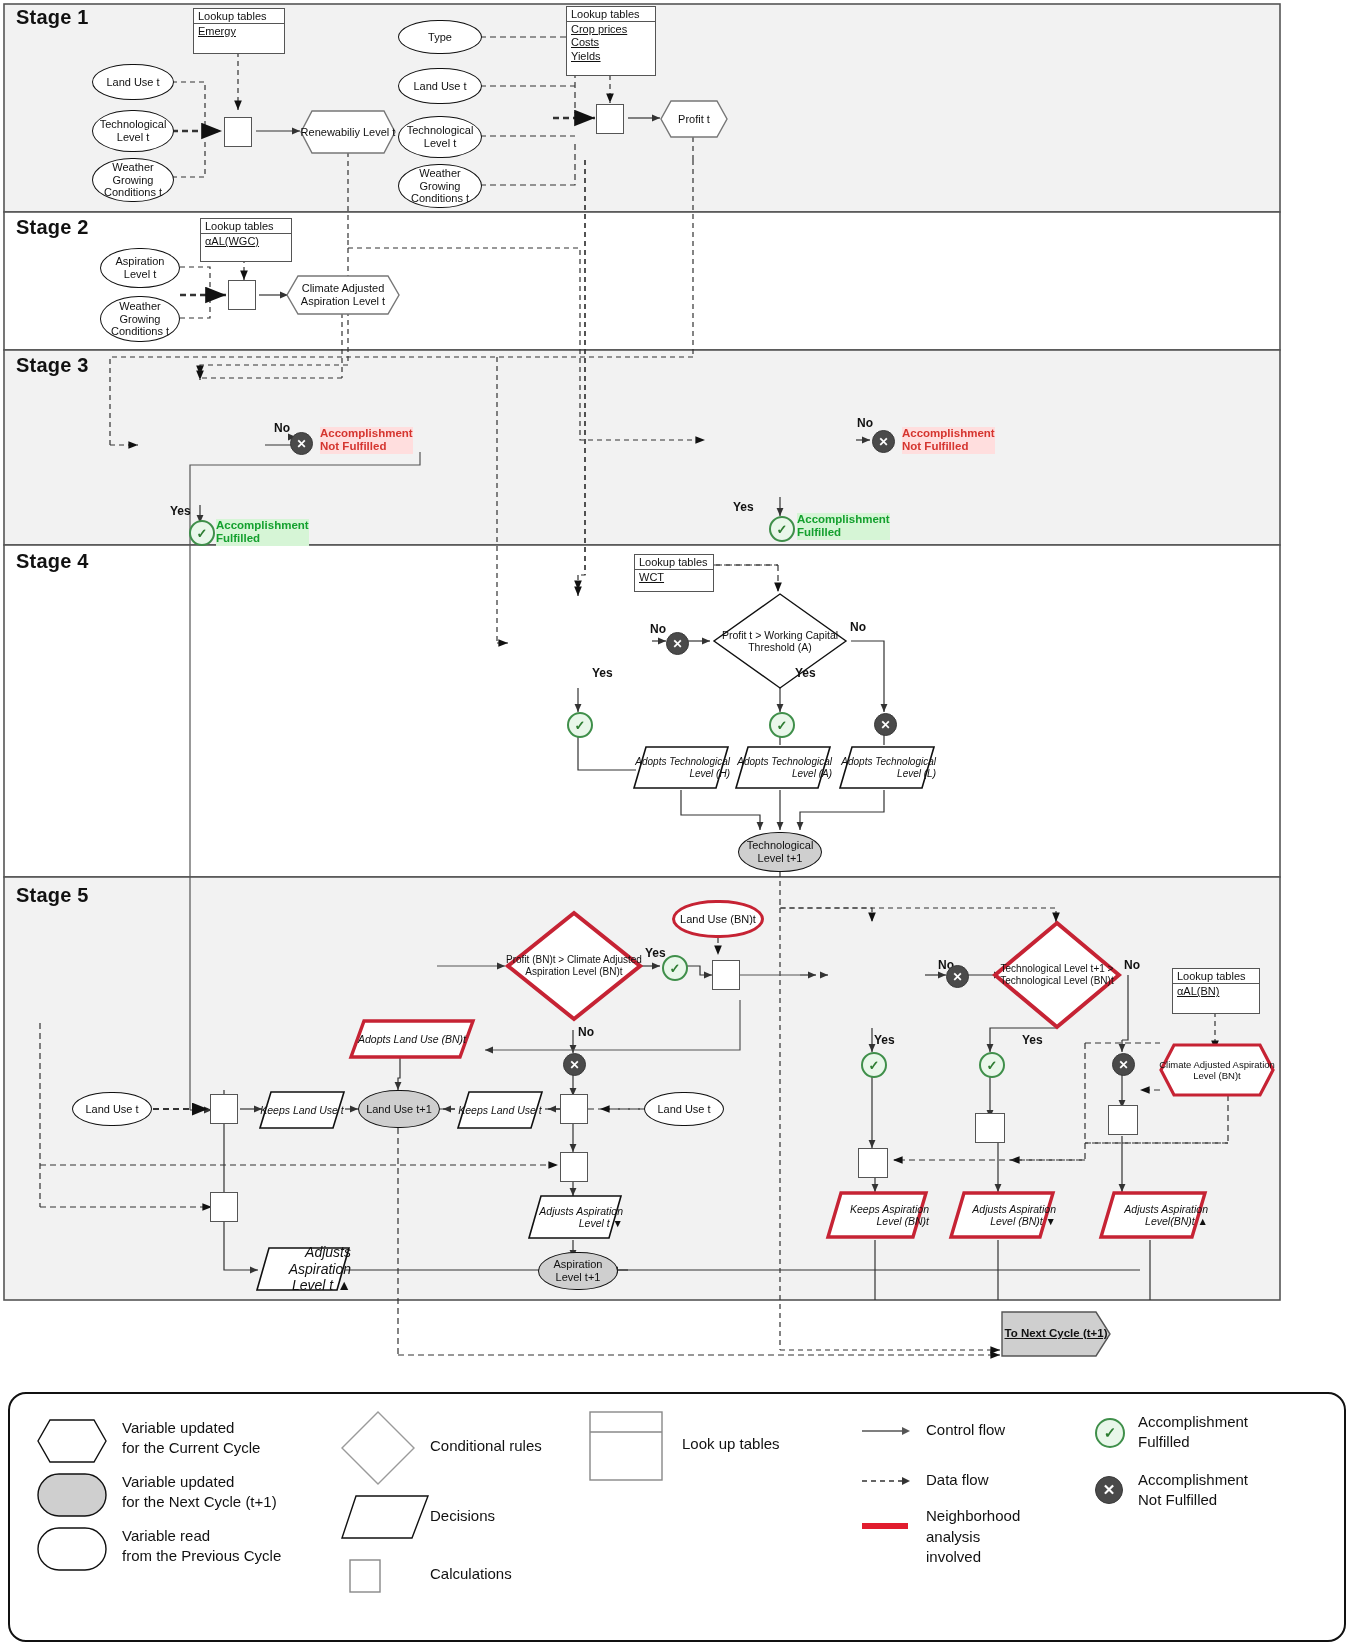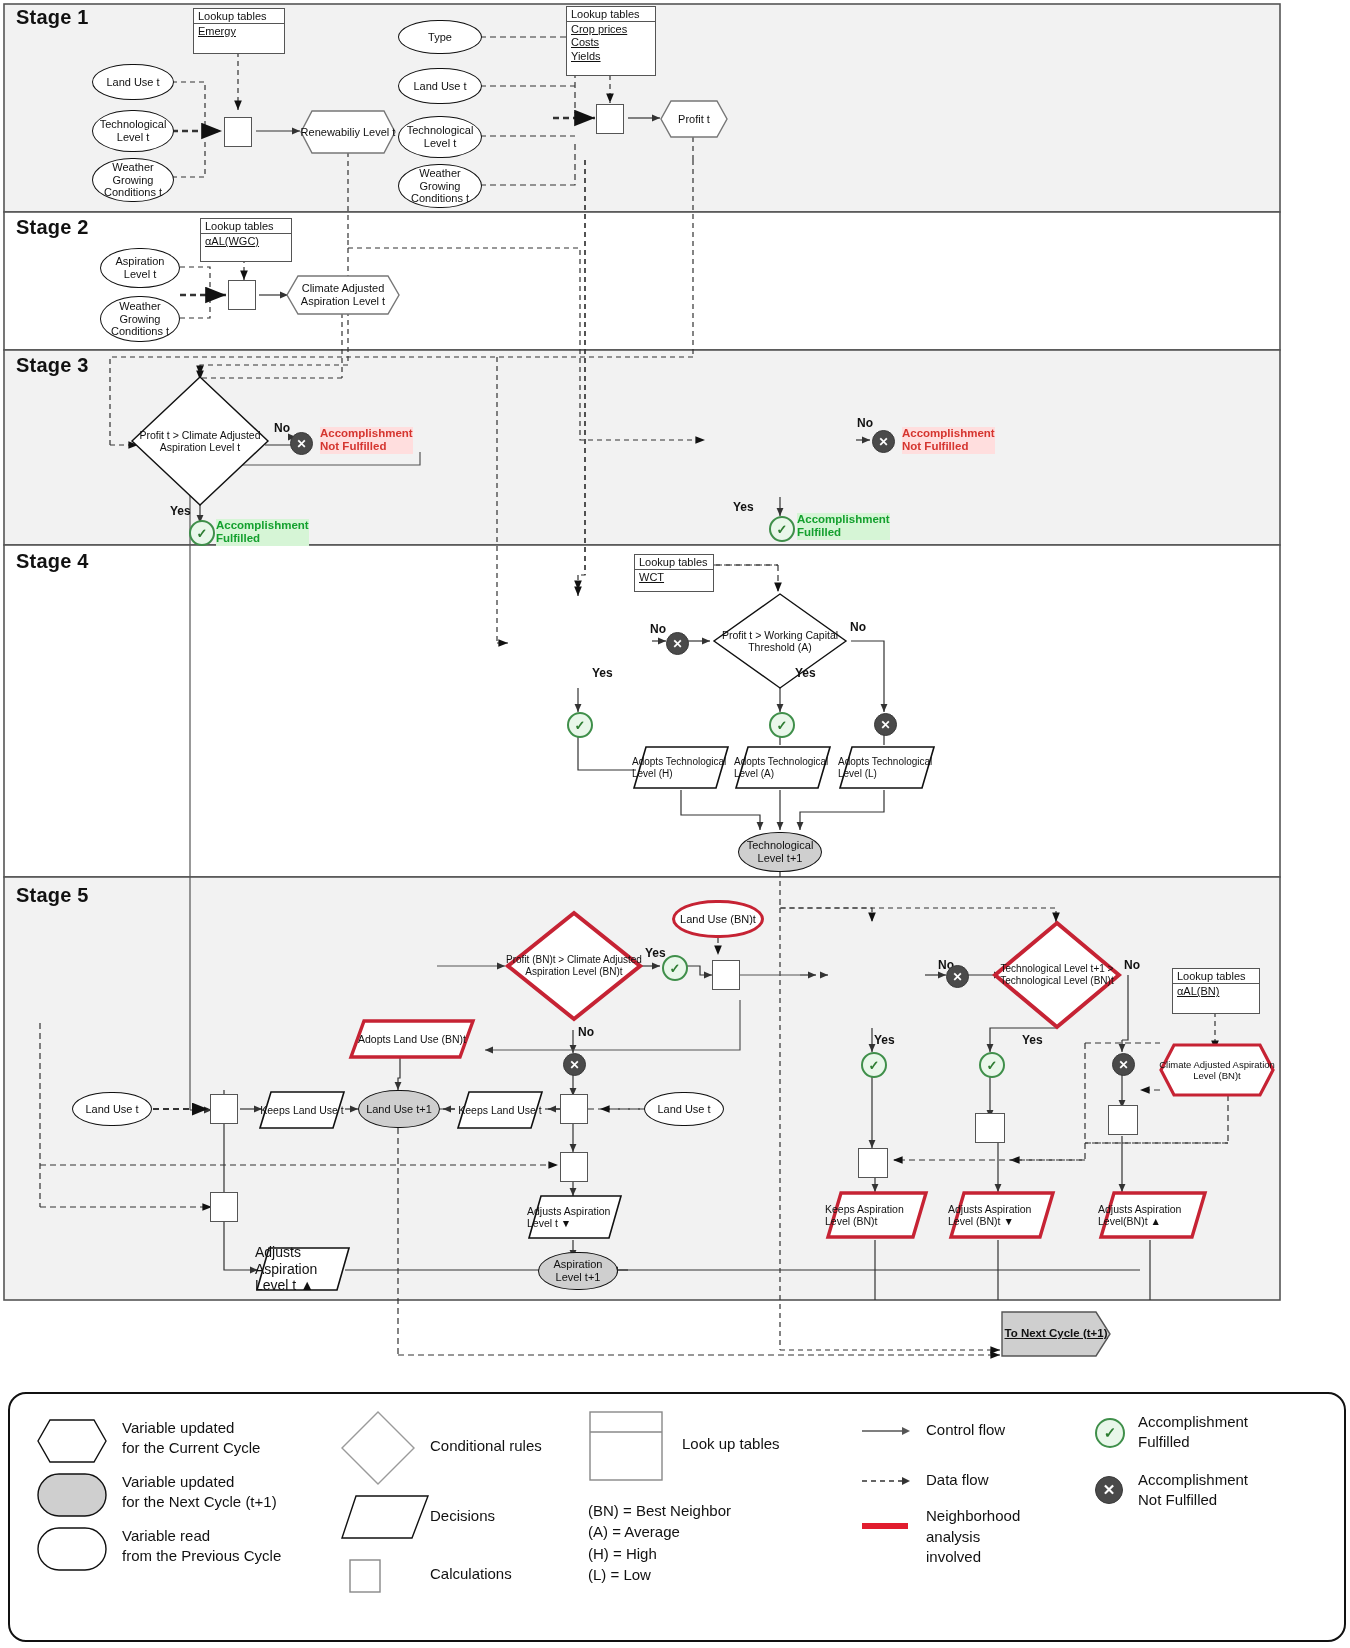--- a/index.html
+++ b/index.html
@@ -15,21 +15,21 @@
   .calc{border:1.3px solid #555;background:#fff;}
   .lut{border:1.2px solid #555;background:#fff;font-size:11px;color:#111;display:block;padding:0;}
   .lut .lut-h{border-bottom:1.2px solid #555;padding:1px 4px;}
   .lut .lut-b{padding:1px 4px;}
   .lut .lut-b div{line-height:1.22;text-decoration:underline;}
   .dia{position:absolute;}
   .dia .lbl{position:absolute;inset:0;display:flex;align-items:center;justify-content:center;
             text-align:center;font-size:11px;line-height:1.18;color:#111;}
   .par{position:absolute;}
   .par .lbl{position:absolute;inset:0;display:flex;align-items:center;justify-content:center;
-            text-align:left;font-size:11px;line-height:1.18;color:#111;}
+            text-align:right;font-size:11px;line-height:1.18;color:#111;font-style:italic;}
   .yn{position:absolute;font-size:12px;font-weight:bold;color:#111;}
   .mark{position:absolute;border-radius:50%;display:flex;align-items:center;justify-content:center;
         font-size:13px;font-weight:bold;}
   .mark.ok{width:22px;height:22px;border:2px solid #3f8f4a;background:#e9f7ea;color:#2e7d32;}
   .mark.no{width:21px;height:21px;background:#4a4a4a;color:#fff;border:1px solid #3a3a3a;font-size:12px;}
   .acc{position:absolute;font-size:11.5px;font-weight:bold;line-height:1.16;}
   .acc.red{color:#d5352f;background:#ffdede;}
   .acc.green{color:#14a02e;background:#d6f5d6;}
   .hexlbl{position:absolute;inset:0;display:flex;align-items:center;justify-content:center;text-align:center;
           font-size:11px;line-height:1.18;color:#111;}
@@ -257,28 +257,20 @@
 <div class="node ell" style="left:100px;top:248px;width:80px;height:40px">Aspiration Level t</div>
 <div class="node ell" style="left:100px;top:296px;width:80px;height:46px">Weather Growing Conditions t</div>
 <div class="node calc" style="left:228px;top:280px;width:28px;height:30px"></div>
 <div class="dia" style="left:286px;top:275px;width:114px;height:40px">
   <svg width="114" height="40">
         <polygon points="12,1 102,1 113,20 102,39 12,39 1,20" fill="#fff" stroke="#777" stroke-width="1.4"></polygon>
       </svg>
   <div class="hexlbl">Climate Adjusted Aspiration Level t</div>
 </div>
 
-<div class="dia" style="left:130px;top:375px;width:140px;height:132px">
-  <svg width="140" height="132">
-        <polygon points="70,2 138,66 70,130 2,66" fill="#fff" stroke="#111" stroke-width="1.4"></polygon>
-      </svg>
-  <div class="lbl" style="font-size:10.5px">
-    <span>Profit t &gt; Climate Adjusted Aspiration Level t</span>
-  </div>
-</div>
 <div class="yn" style="left:274px;top:421px">No</div>
 <div class="mark no" style="left:290px;top:432px">✕</div>
 <div class="acc red" style="left:320px;top:427px">
   <div>Accomplishment</div>
       <div>Not Fulfilled</div>
 </div>
 <div class="yn" style="left:170px;top:504px">Yes</div>
 <div class="mark ok" style="left:189px;top:520px">✓</div>
 <div class="acc green" style="left:216px;top:519px">
   <div>Accomplishment</div>
@@ -494,26 +486,20 @@
     <rect x="2" y="2" width="30" height="32" fill="#fff" stroke="#888" stroke-width="1.4"></rect>
       </svg>
   <div class="lg-txt" style="left:420px;top:170px">Calculations</div>
 
   <svg class="lg-shape" style="left:578px;top:16px" width="76" height="72">
     <rect x="2" y="2" width="72" height="68" fill="#fff" stroke="#888" stroke-width="1.4"></rect>
     <line x1="2" y1="22" x2="74" y2="22" stroke="#888" stroke-width="1.4"></line>
       </svg>
   <div class="lg-txt" style="left:672px;top:40px">Look up tables</div>
 
-  <div class="lg-txt" style="left:578px;top:106px;line-height:1.42">
-    <div>(BN) = Best Neighbor</div>
-    <div>(A) = Average</div>
-    <div>(H) = High</div>
-    <div>(L) = Low</div>
-  </div>
 
   <svg class="lg-shape" style="left:852px;top:30px" width="50" height="14">
     <line x1="0" y1="7" x2="40" y2="7" stroke="#555" stroke-width="1.4"></line>
     <path d="M40,3 L48,7 L40,11 z" fill="#555"></path>
       </svg>
   <div class="lg-txt" style="left:916px;top:26px">Control flow</div>
 
   <svg class="lg-shape" style="left:852px;top:80px" width="50" height="14">
     <line x1="0" y1="7" x2="40" y2="7" stroke="#333" stroke-width="1.6" stroke-dasharray="5,4"></line>
     <path d="M40,3 L48,7 L40,11 z" fill="#333"></path>

